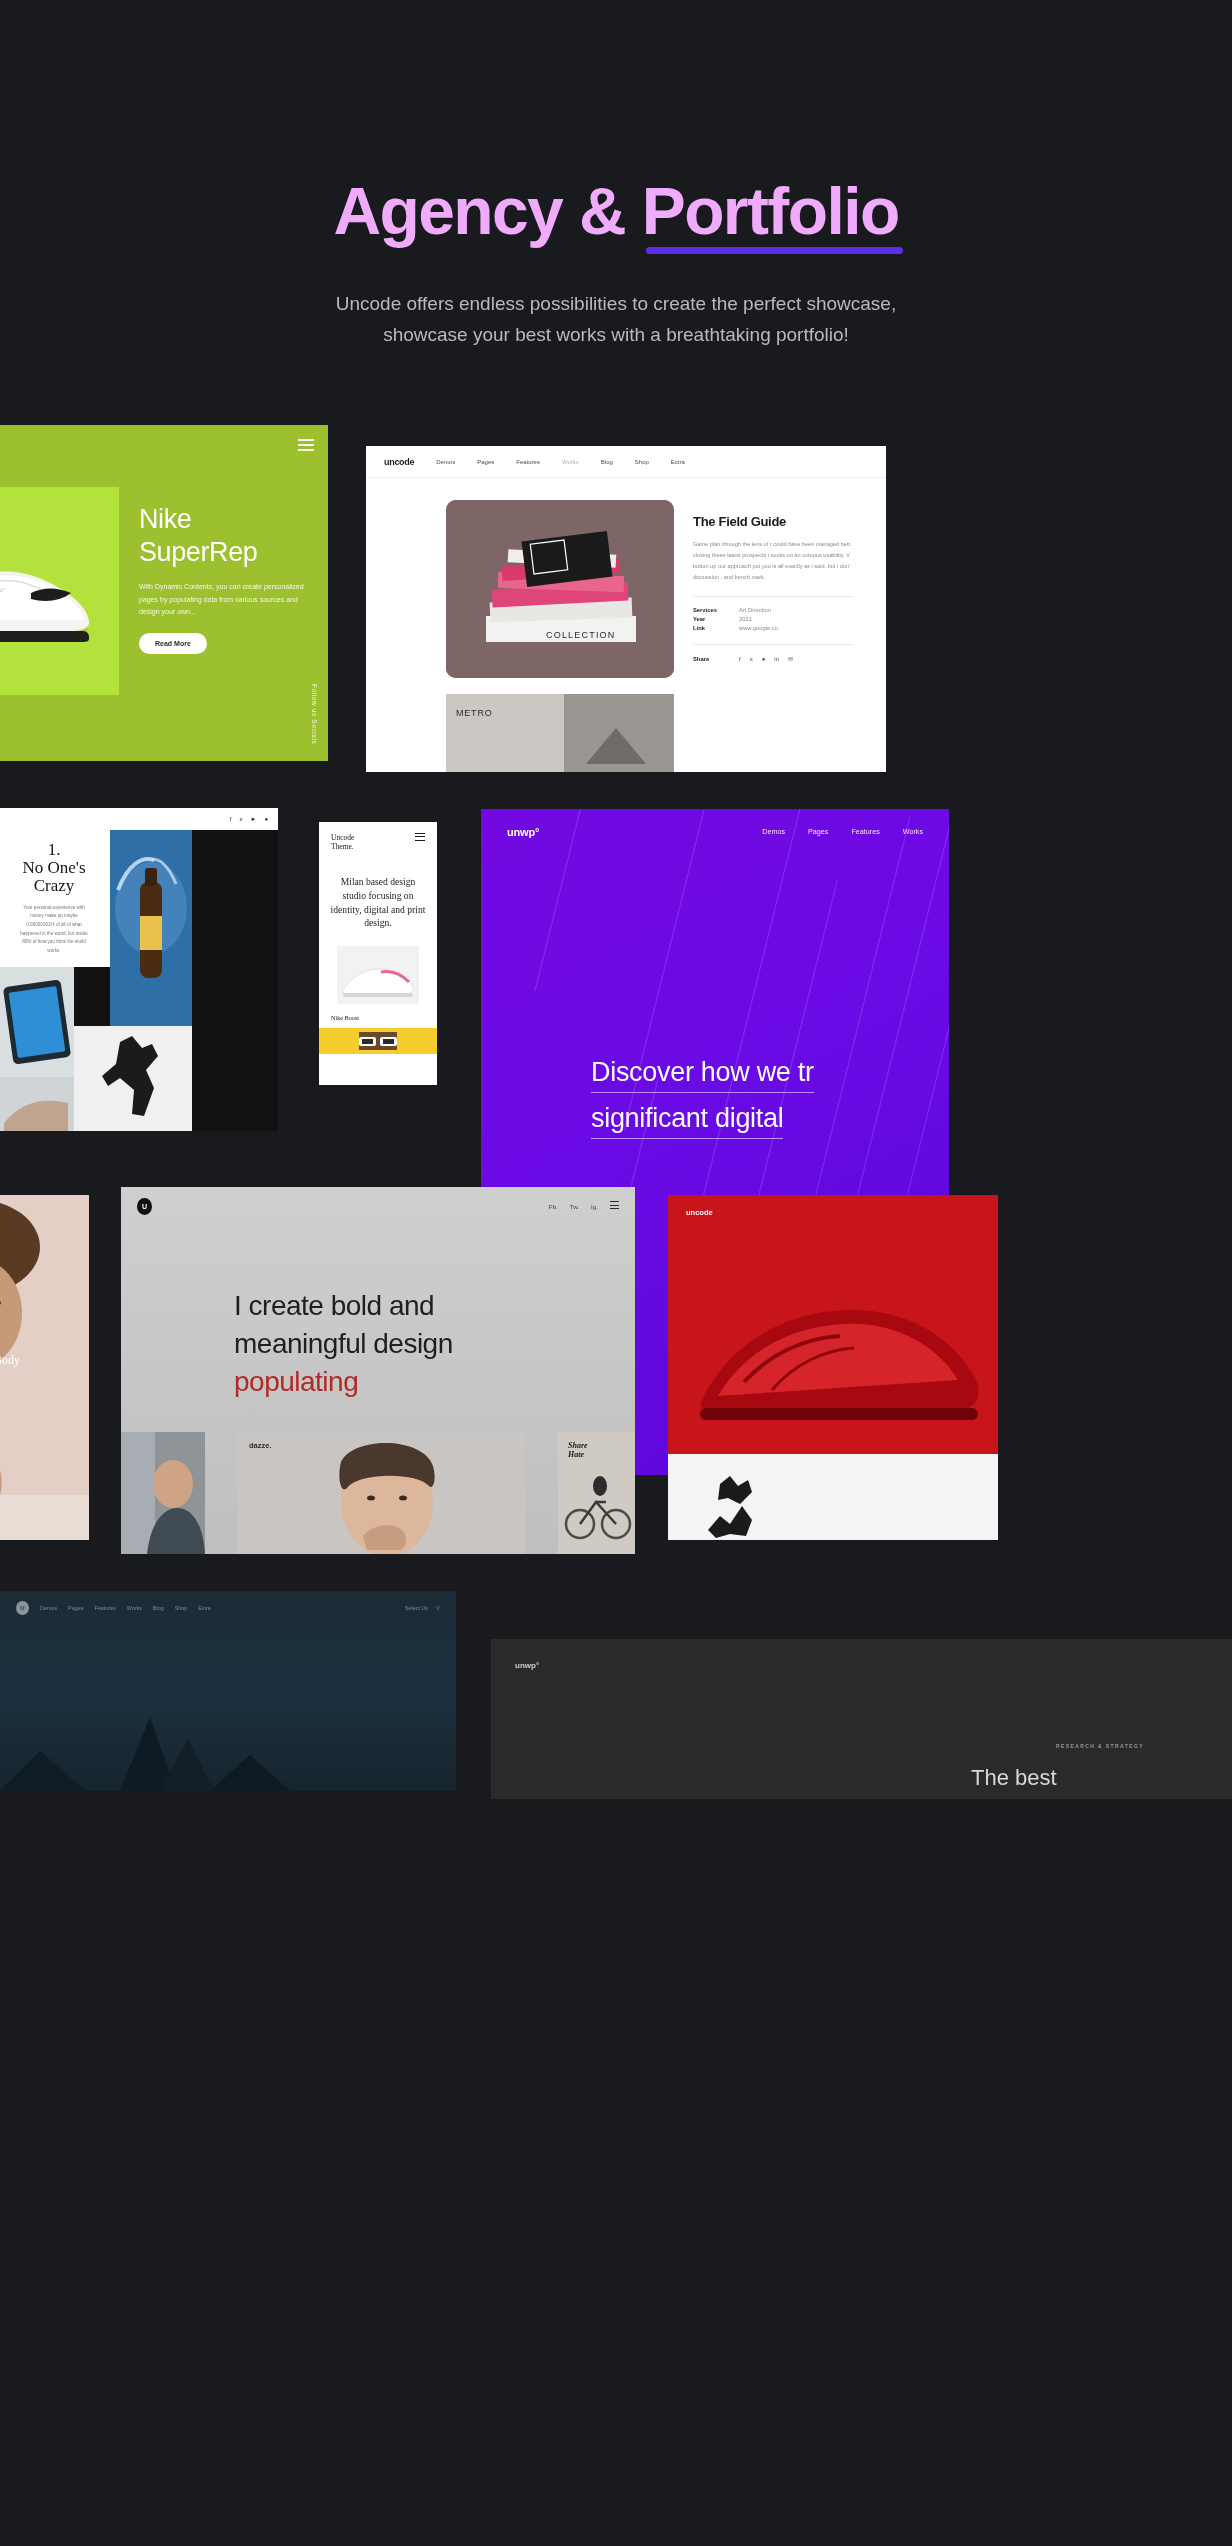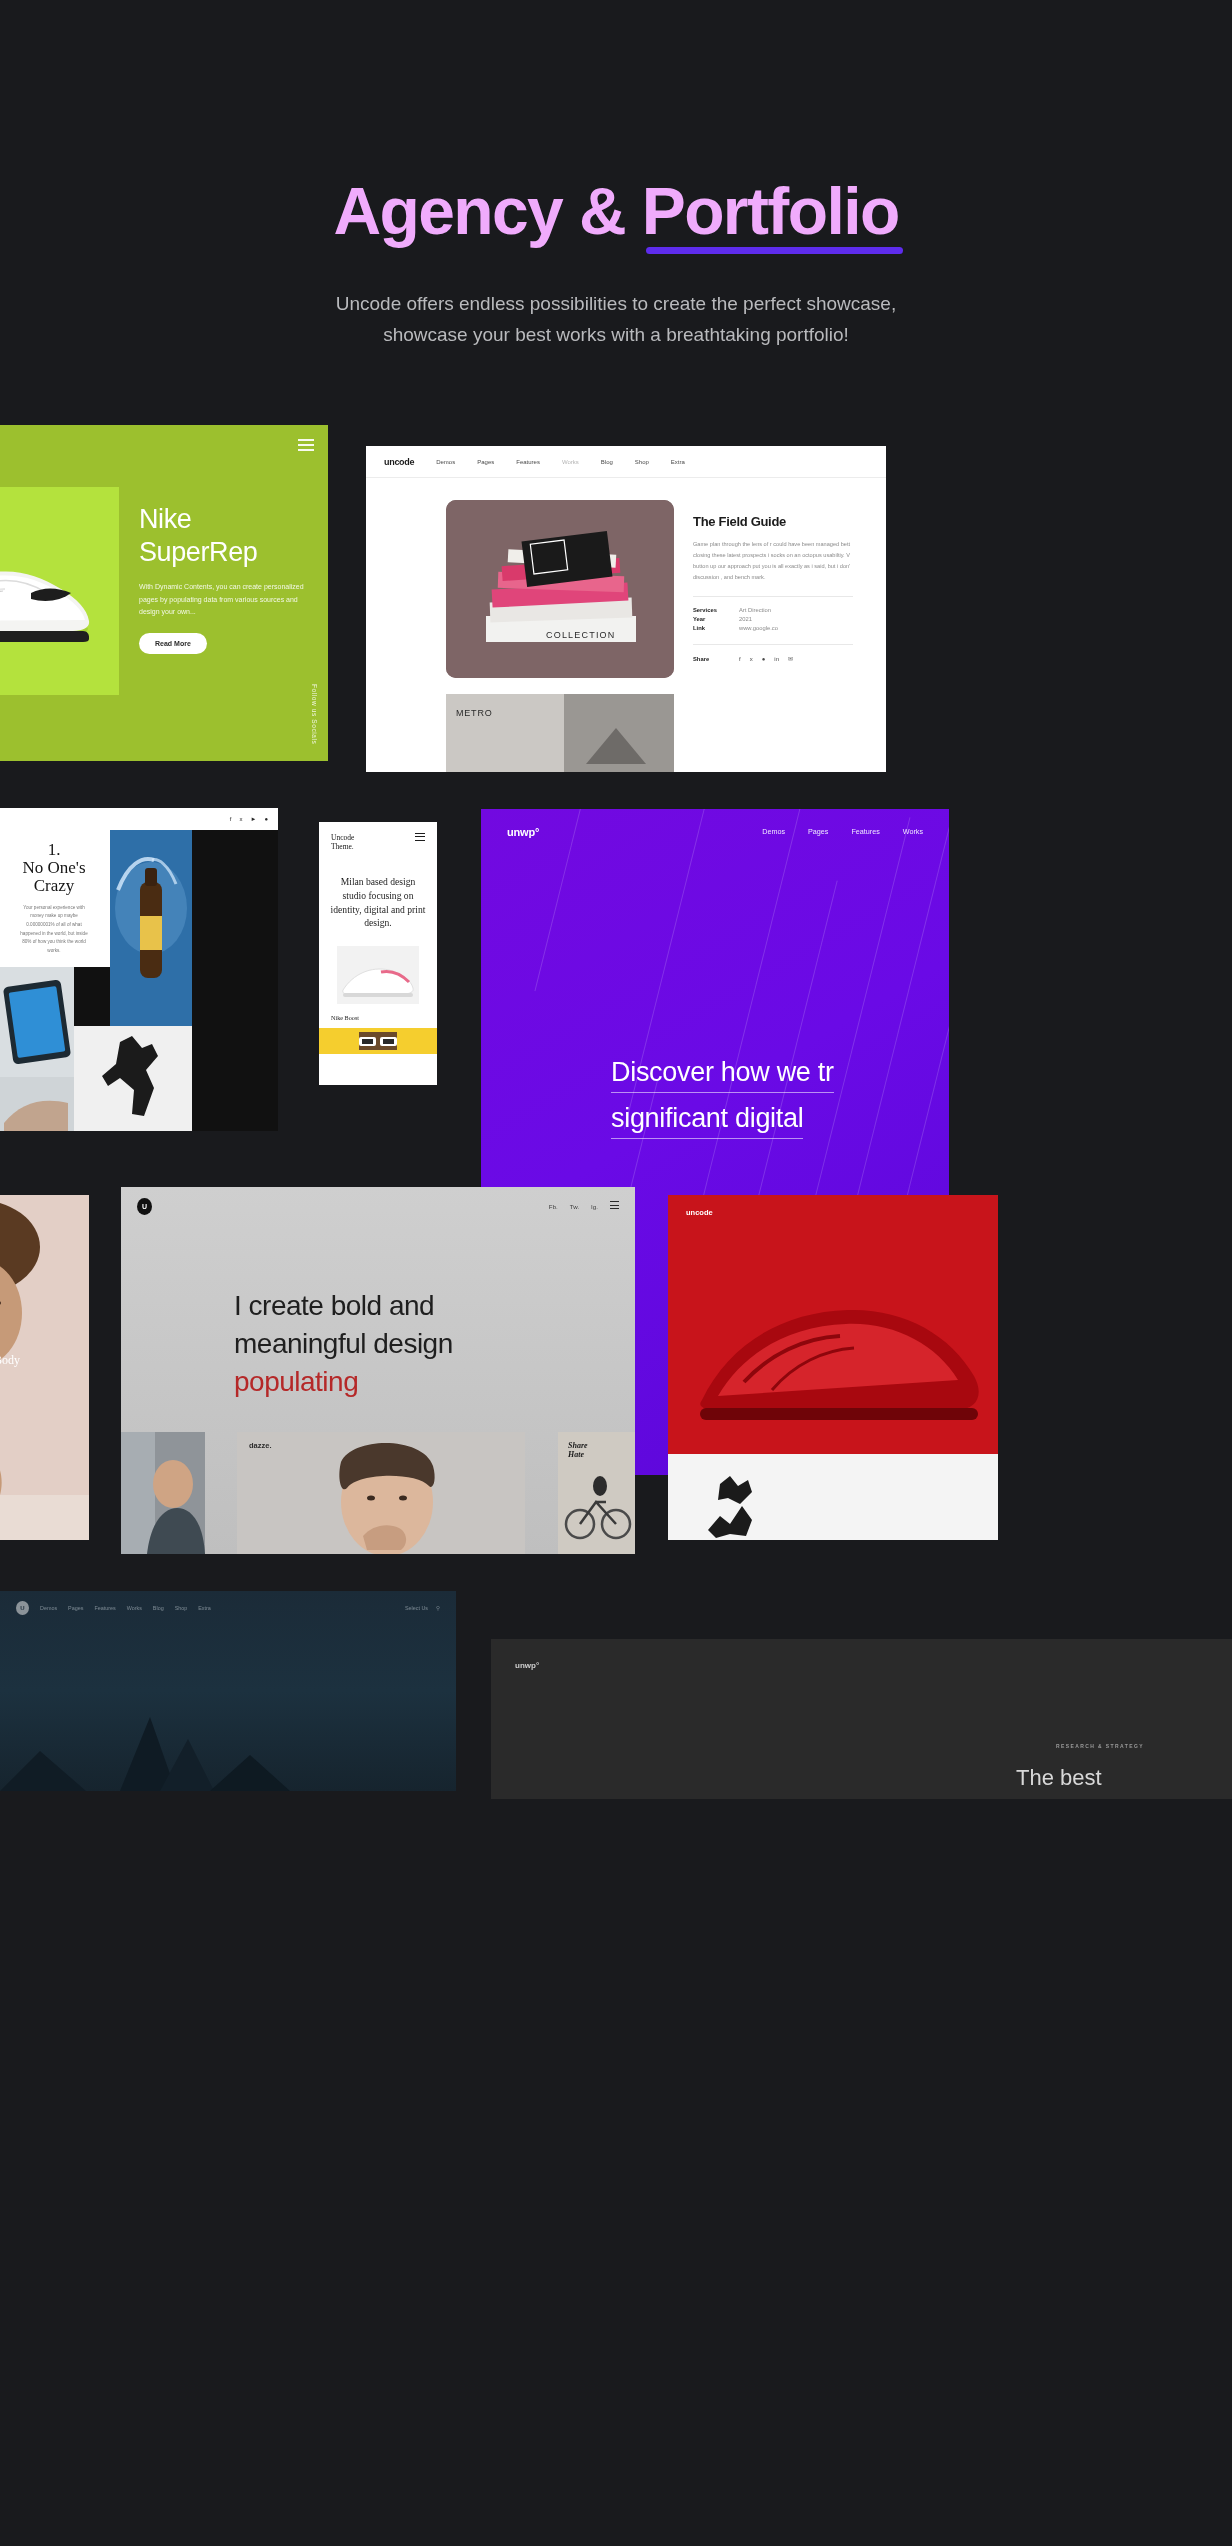--- a/index.html
+++ b/index.html
@@ -138,21 +138,21 @@
     background: linear-gradient(150deg,#7209E0 0%,#6A0AE6 45%,#5A07D8 100%);
   }
   .pc-streaks { position:absolute; inset:0; overflow:hidden; }
   .pc-streaks span { position:absolute; width:1px; background:rgba(255,255,255,.16); transform:rotate(14deg); }
   .pc-nav { display:flex; align-items:center; justify-content:space-between; padding:17px 26px 0; }
   .pc-logo { font-size:11px; color:#fff; font-weight:600; letter-spacing:-.2px;}
   .pc-links { display:flex; gap:23px; }
   .pc-links span { font-size:7.2px; color:#f0e7ff; }
   .pc-h {
     position:absolute; left:110px; top:240px; width:420px;
-    font-size:27px; color:#fff; font-weight:300; line-height:1.72; letter-spacing:-.3px;margin-left:20px;
+    font-size:27px; color:#fff; font-weight:300; line-height:1.72; letter-spacing:-.3px;
   }
   .pc-h span { border-bottom:1.6px solid rgba(255,255,255,.55); padding-bottom:5px; }
 
   
   .bold-card {
     left:121px; top:762px; width:514px; height:367px;
     background:linear-gradient(180deg,#cfcfcf 0%,#c6c6c6 55%,#bfbfbf 100%);
   }
   .bc-top { display:flex; justify-content:space-between; align-items:center; padding:11px 16px 0; }
   .bc-logo {
@@ -205,21 +205,21 @@
   .nc-dot { width:13px;height:14px;border-radius:50%;background:#e8e8e8;color:#1b2b38;font-size:6px;
             display:flex;align-items:center;justify-content:center;font-weight:700;}
   .nc-left span { font-size:5.4px; color:#c7d1d8;}
   .nc-right { display:flex; align-items:center; gap:8px;}
   .nc-right span { font-size:5.4px; color:#c7d1d8;}
   .nc-peaks { position:absolute; left:0; bottom:0; width:100%; height:110px;}
 
   .unwp-dark-card { left:491px; top:1214px; width:741px; height:160px; background:#2A2A2A; }
   .ud-logo { position:absolute; left:24px; top:22px; font-size:8px; color:#cfcfcf; font-weight:600;}
   .ud-eyebrow { position:absolute; left:565px; top:104px; font-size:5px; color:#9a9a9a; letter-spacing:1.4px; font-weight:700;}
-  .ud-h { position:absolute; left:480px; top:126px; font-size:22px; color:#d8d8d8; font-weight:300;margin-left:45px;}
+  .ud-h { position:absolute; left:480px; top:126px; font-size:22px; color:#d8d8d8; font-weight:300;}
 
   
   svg { display:block; }
 </style>
 </head>
 <body>
 
 <section class="hero">
   <h1 class="hero-title">
     <span>Agency &amp; </span><span class="underline-word">Portfolio</span>

